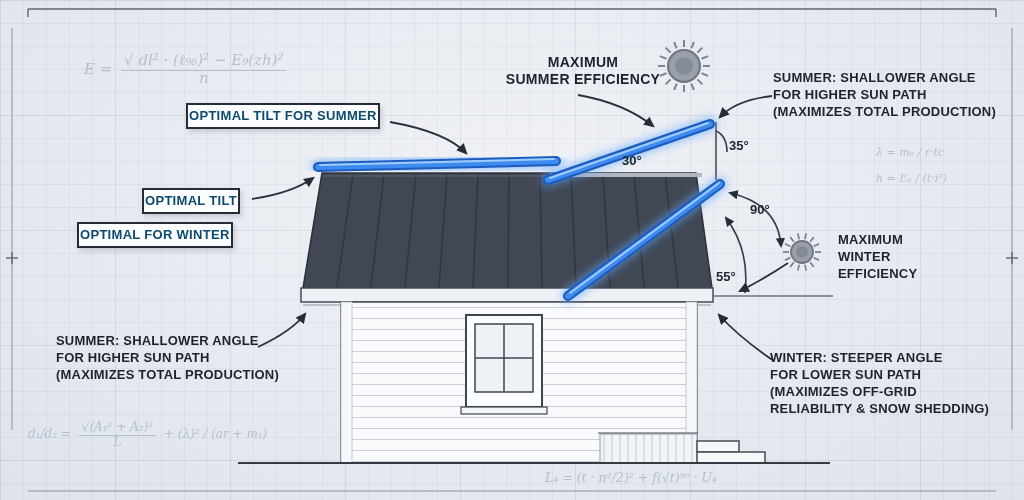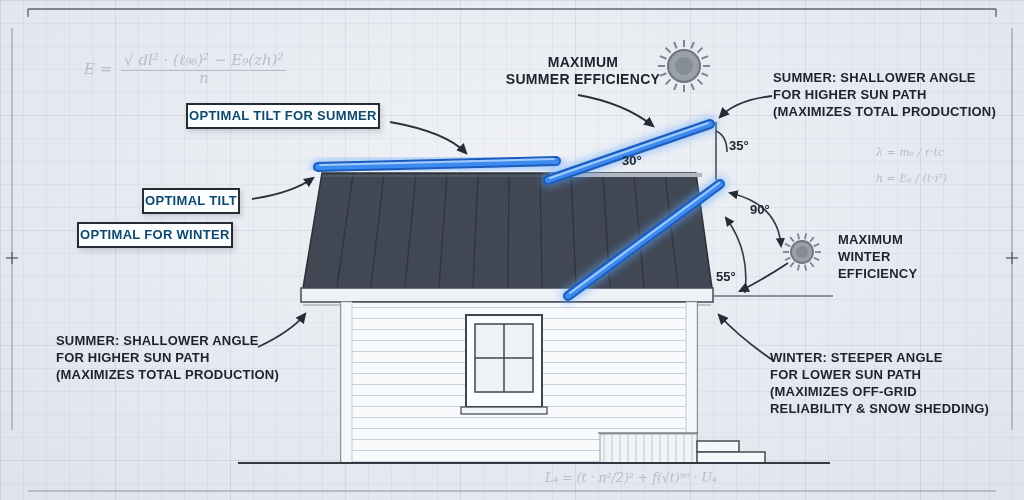--- a/index.html
+++ b/index.html
@@ -248,15 +248,23 @@
 
   <div class="formula f-tl">
     <span>E =</span>
     <span class="frac">
       <span class="num">√ dl² · (ℓ₉₆)² − E₉(zh)²</span>
       <span class="den">n</span>
     </span>
   </div>
   <div class="formula f-r1">λ = m₀ / r·tc</div>
   <div class="formula f-r2">h = E₀ / (t·i²)</div>
+  <div class="formula f-bl">
+    <span>d₁/d₂ =</span>
+    <span class="frac">
+      <span class="num">√(A₁² + A₂)²</span>
+      <span class="den">L</span>
+    </span>
+    <span>+ (λ)² / (ar + m₁)</span>
+  </div>
   <div class="formula f-br">L₄ = (t · π²/2)² + f(√t)⁹⁰ · U₄</div>
 
 </div>
 
 </body></html>

